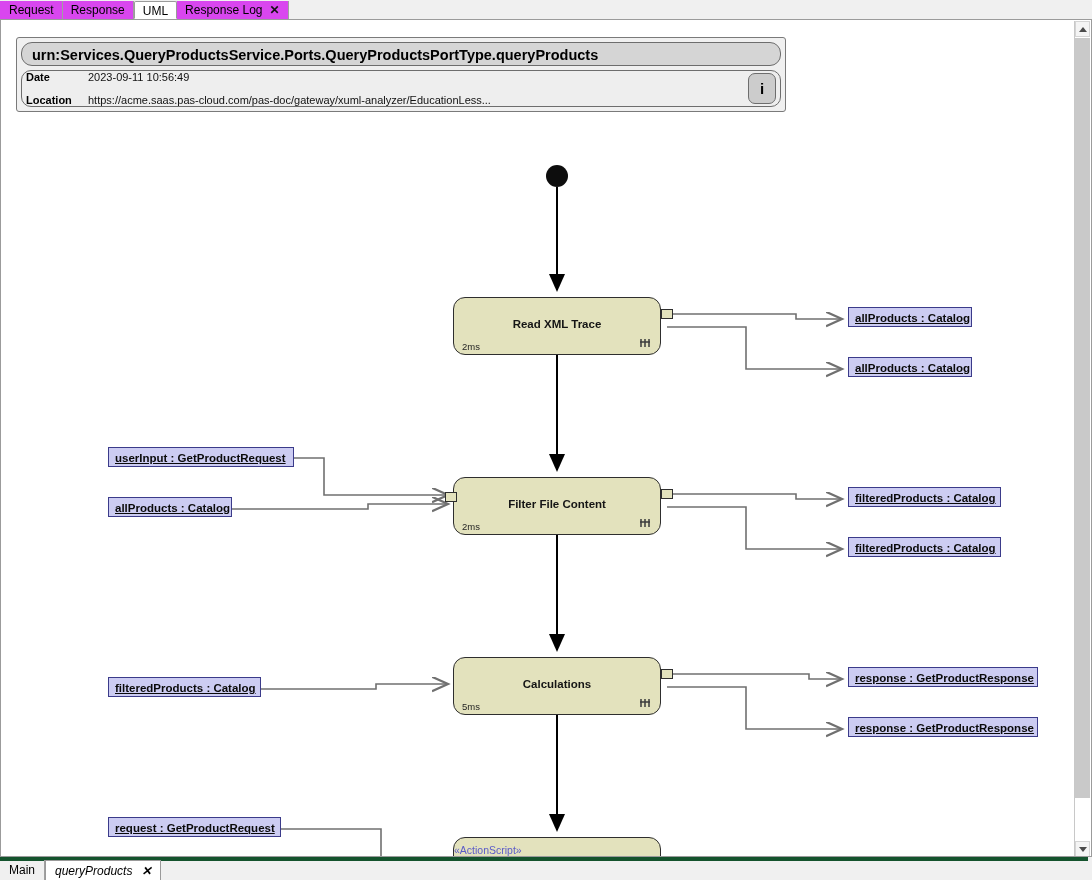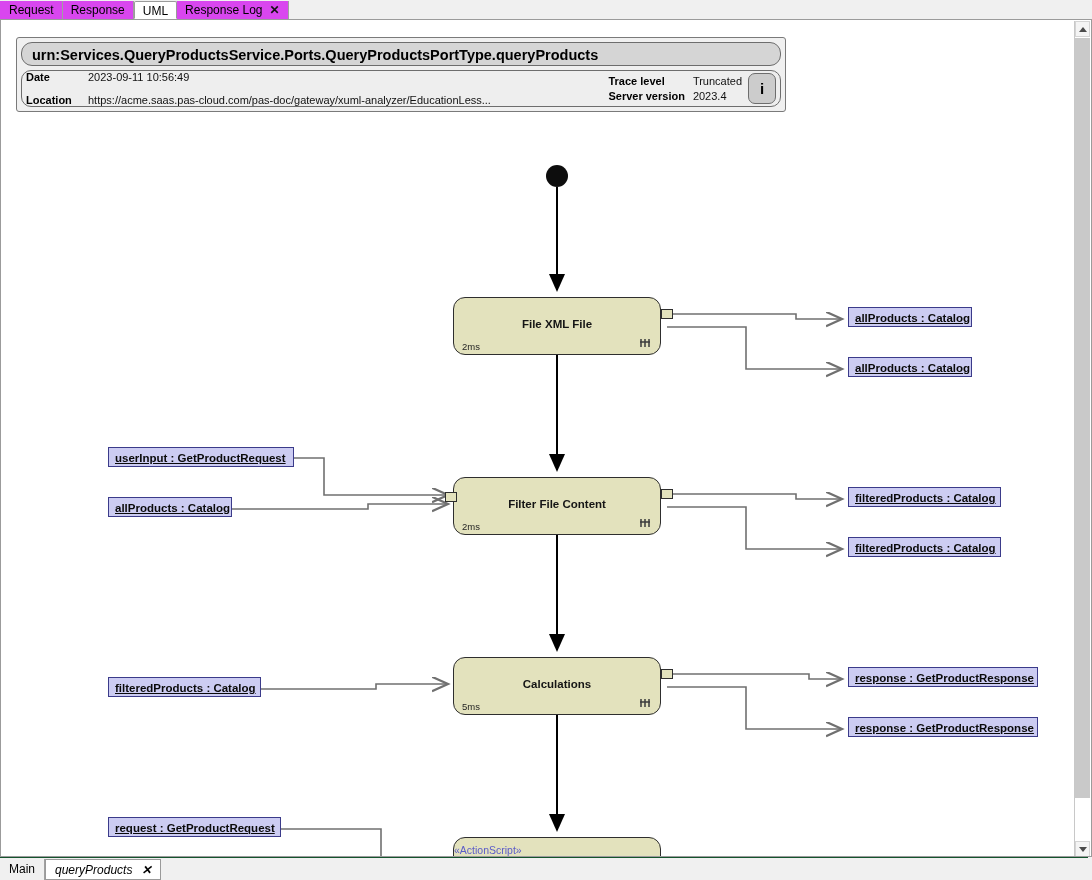--- a/index.html
+++ b/index.html
@@ -255,21 +255,21 @@
 
   
   .bottombar {
     position: absolute;
     left: 0; bottom: 0;
     width: 1088px; height: 23px;
     background: #f0f0f0;
     display: flex;
     align-items: center;
     box-sizing: border-box;
-    border-top: 1px solid #14532d;
+    border-top: 4px solid #14532d;
   }
   .btab {
     height: 21px;
     line-height: 21px;
     padding: 0 9px;
     font-size: 12px;
     color: #000;
     border-right: 1px solid #a0a0a0;
     box-sizing: border-box;
     white-space: nowrap;
@@ -307,26 +307,20 @@
       <div class="info-card">
         <div class="info-title">urn:Services.QueryProductsService.Ports.QueryProductsPortType.queryProducts</div>
         <div class="info-body">
           <div class="info-left">
             <div class="k">Date</div>
             <div class="v">2023-09-11 10:56:49</div>
             <div class="k">Location</div>
             <div class="v">https://acme.saas.pas-cloud.com/pas-doc/gateway/xuml-analyzer/EducationLess...</div>
           </div>
           <div class="info-right">
-            <div class="pairs">
-              <div class="k">Trace level</div>
-              <div class="v">Truncated</div>
-              <div class="k">Server version</div>
-              <div class="v">2023.4</div>
-            </div>
             <div class="info-btn">i</div>
           </div>
         </div>
       </div>
 
       <svg class="edge-svg" viewBox="0 0 1068 836">
         <defs>
           <marker id="ctl" markerWidth="10" markerHeight="10" refX="8" refY="4" orient="auto">
             <path d="M0,0 L9,4 L0,8 z" fill="#000000"></path>
           </marker>
@@ -372,21 +366,21 @@
         </g>
 
         <g stroke="#707070" stroke-width="1.6" fill="none" marker-end="url(#obj)">
           <path d="M666,849 L750,849 L750,849 L841,849"></path>
         </g>
       </svg>
 
       <div class="initial-node" style="left:545px; top:145px;"></div>
 
       <div class="activity" style="left:452px; top:277px; width:208px; height:58px;">
-        <div class="act-title" style="top:20px;">File XML File</div>
+        <div class="act-title" style="top:20px;">Read XML Trace</div>
         <div class="act-time">2ms</div>
         <svg class="pin-glyph" viewBox="0 0 14 14">
           <path d="M3,3 L3,11 M7,3 L7,11 M11,3 L11,11 M2,6 L12,6" stroke="#3d3d3d" stroke-width="1.5" fill="none"></path>
         </svg>
       </div>
       <div class="io-pin" style="left:660px; top:289px;"></div>
 
       <div class="activity" style="left:452px; top:457px; width:208px; height:58px;">
         <div class="act-title" style="top:20px;">Filter File Content</div>
         <div class="act-time">2ms</div>

